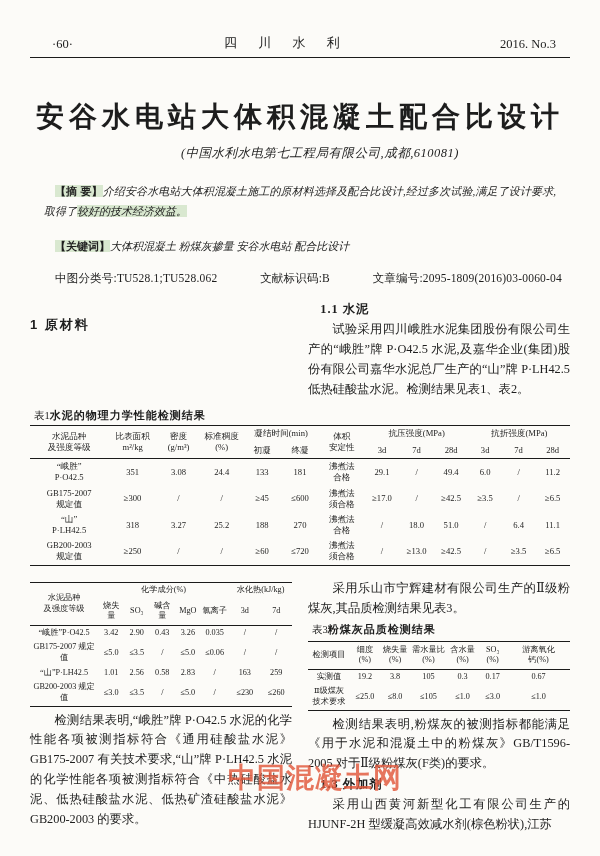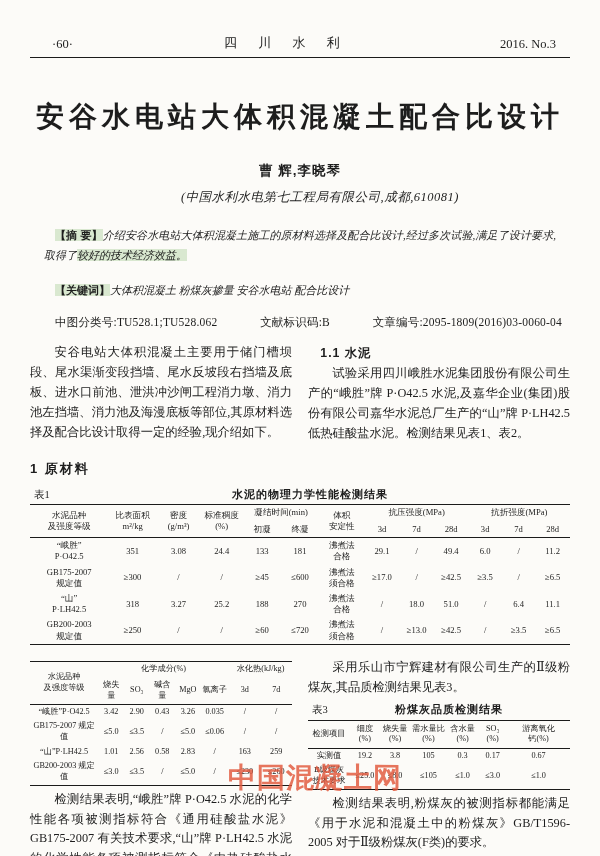--- a/index.html
+++ b/index.html
@@ -73,33 +73,33 @@
     margin:13px 30px 0 30px;
     display:flex;gap:16px;
   }
   .col{width:262px;font-size:12.3px;line-height:1.62;text-align:justify;}
   .para{text-indent:2em;}
   h2.sec{
     font-family:"Liberation Sans","DejaVu Sans",sans-serif;
     font-size:13px;margin-top:15px;letter-spacing:2px;
   }
   h3.sec{
-    font-family:Liberation Sans, sans-serif;
+    font-family:Liberation Serif, serif;
     font-size:12.3px;margin-top:1px;padding-left:1em;letter-spacing:1px;
   }
   
   .tblwrap{margin:8px 30px 0 30px;}
   .tblwrap.incol{margin:3px 0 4px 0;}
   .tcap{
     display:flex;align-items:baseline;
     font-size:10.5px;margin-bottom:2px;
   }
   .tcap .tlabel{flex:0 0 auto;padding-left:4px;}
   .tcap .ttitle{
-    flex:1;text-align:center;
+    flex:1;text-align:left;
     font-family:"Liberation Sans","DejaVu Sans",sans-serif;
     font-weight:bold;font-size:11px;letter-spacing:1px;
   }
   table.sci{
     width:100%;border-collapse:collapse;
     border-top:1.5px solid var(--rule);
     border-bottom:1.5px solid var(--rule);
     font-size:8.6px;line-height:1.3;
   }
   table.sci thead{border-bottom:1px solid var(--rule);}
@@ -123,35 +123,33 @@
 
 <div class="page">
 
   <div class="runhead">
     <span>·60·</span>
     <span class="journal">四 川 水 利</span>
     <span>2016. No.3</span>
   </div>
 
   <div class="title">安谷水电站大体积混凝土配合比设计</div>
-  <div class="authors">曹 辉,李晓琴</div>
   <div class="affil">(中国水利水电第七工程局有限公司,成都,610081)</div>
 
   <p class="abstract"><span class="label hl">【摘  要】</span><span>介绍安谷水电站大体积混凝土施工的原材料选择及配合比设计,经过多次试验,满足了设计要求,取得了</span><span class="hl">较好的技术经济效益。</span></p>
   <p class="abstract kw"><span class="label hl">【关键词】</span><span>大体积混凝土  粉煤灰掺量  安谷水电站  配合比设计</span></p>
 
   <div class="meta">
     <span>中图分类号:TU528.1;TU528.062</span>
     <span>文献标识码:B</span>
     <span>文章编号:2095-1809(2016)03-0060-04</span>
   </div>
 
   <div class="cols">
     <div class="col">
-      <p class="para">安谷电站大体积混凝土主要用于储门槽坝段、尾水渠渐变段挡墙、尾水反坡段右挡墙及底板、进水口前池、泄洪冲沙闸工程消力墩、消力池左挡墙、消力池及海漫底板等部位,其原材料选择及配合比设计取得一定的经验,现介绍如下。</p>
       <h2 class="sec">1  原材料</h2>
     </div>
     <div class="col">
       <h3 class="sec">1.1  水泥</h3>
       <p class="para">试验采用四川峨胜水泥集团股份有限公司生产的“峨胜”牌 P·O42.5 水泥,及嘉华企业(集团)股份有限公司嘉华水泥总厂生产的“山”牌 P·LH42.5 低热硅酸盐水泥。检测结果见表1、表2。</p>
     </div>
   </div>
 
   <div class="tblwrap">
     <div class="tcap">

